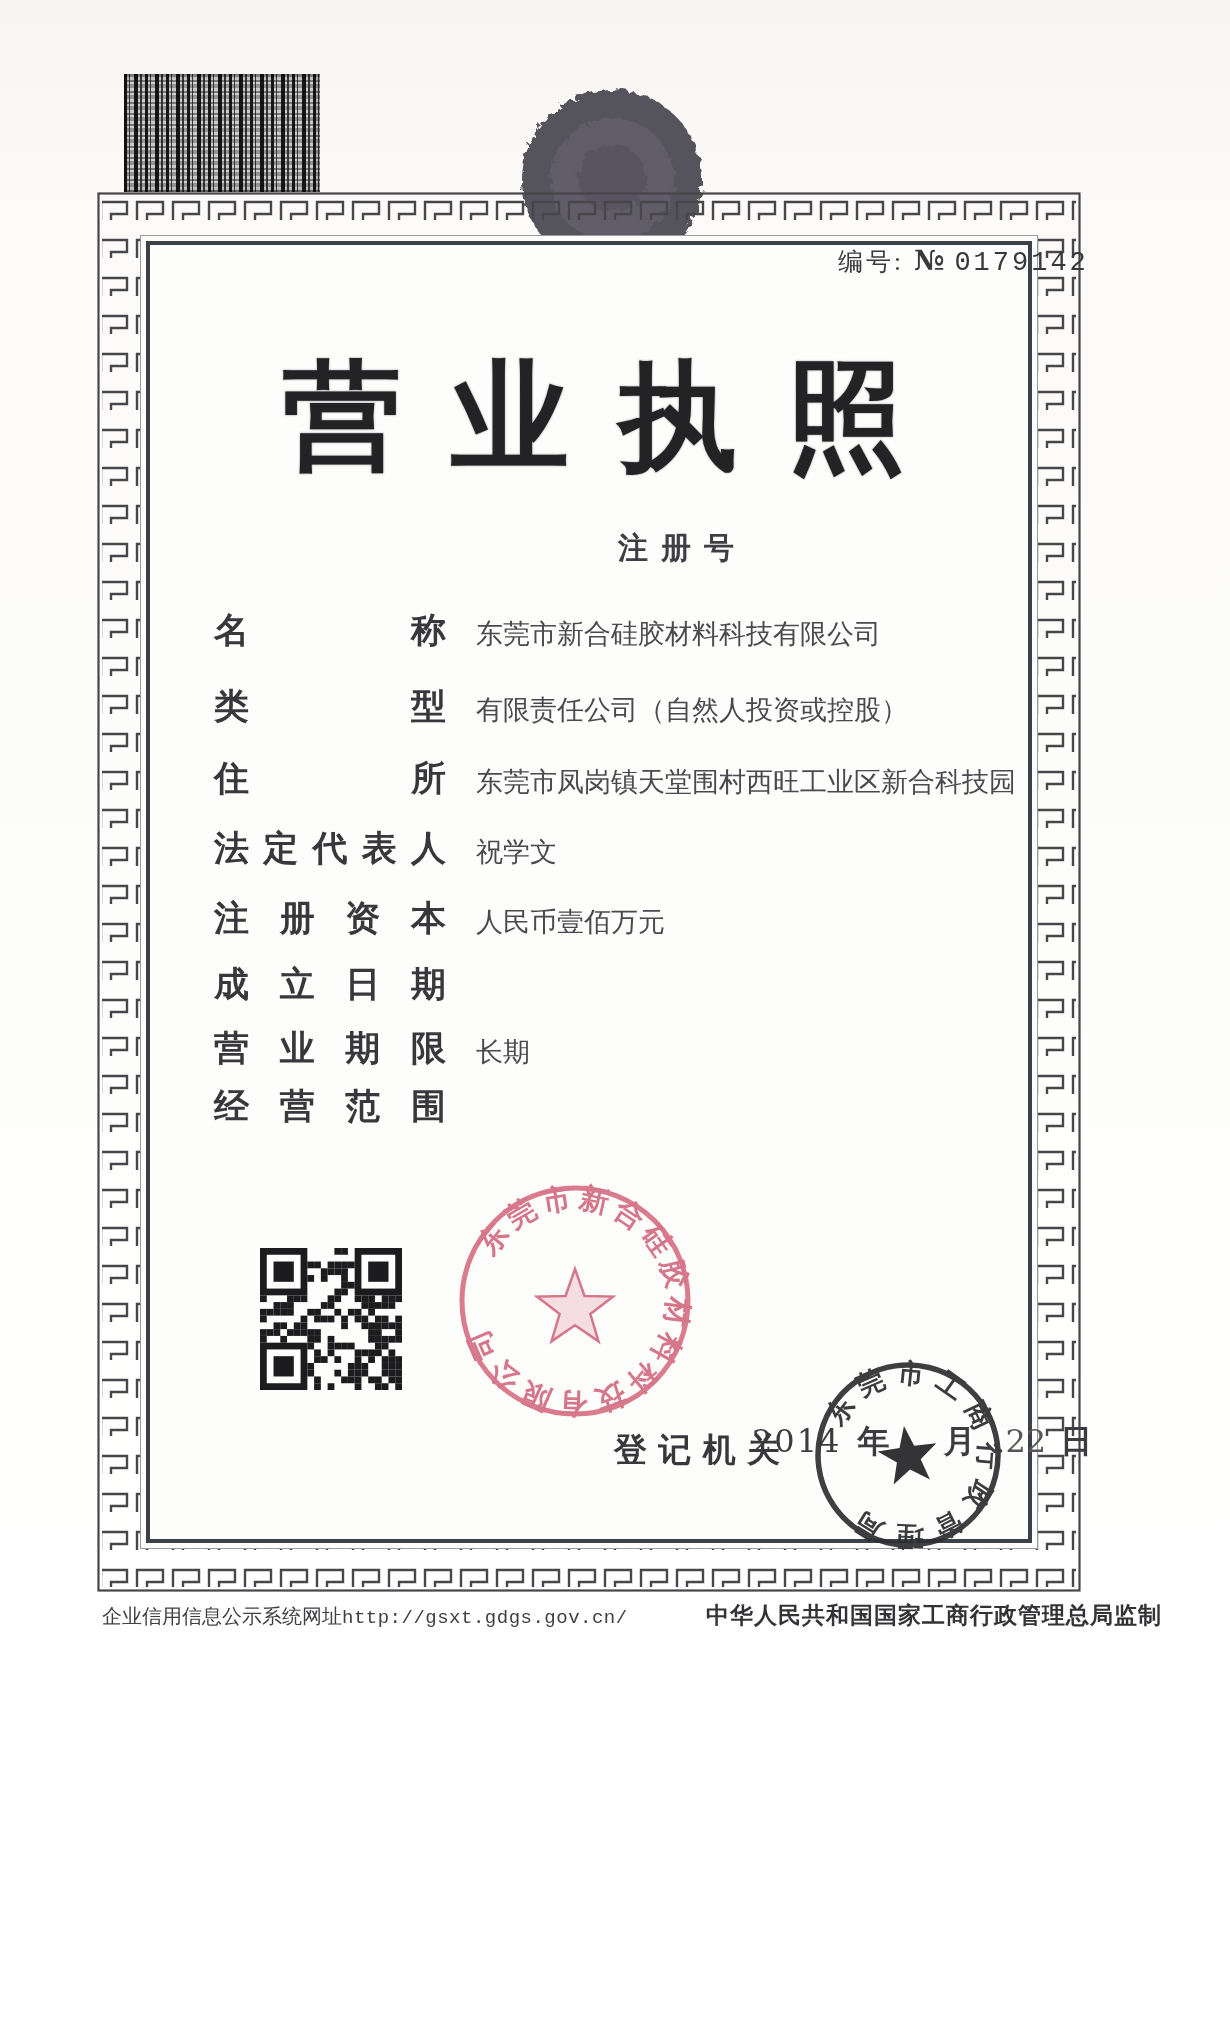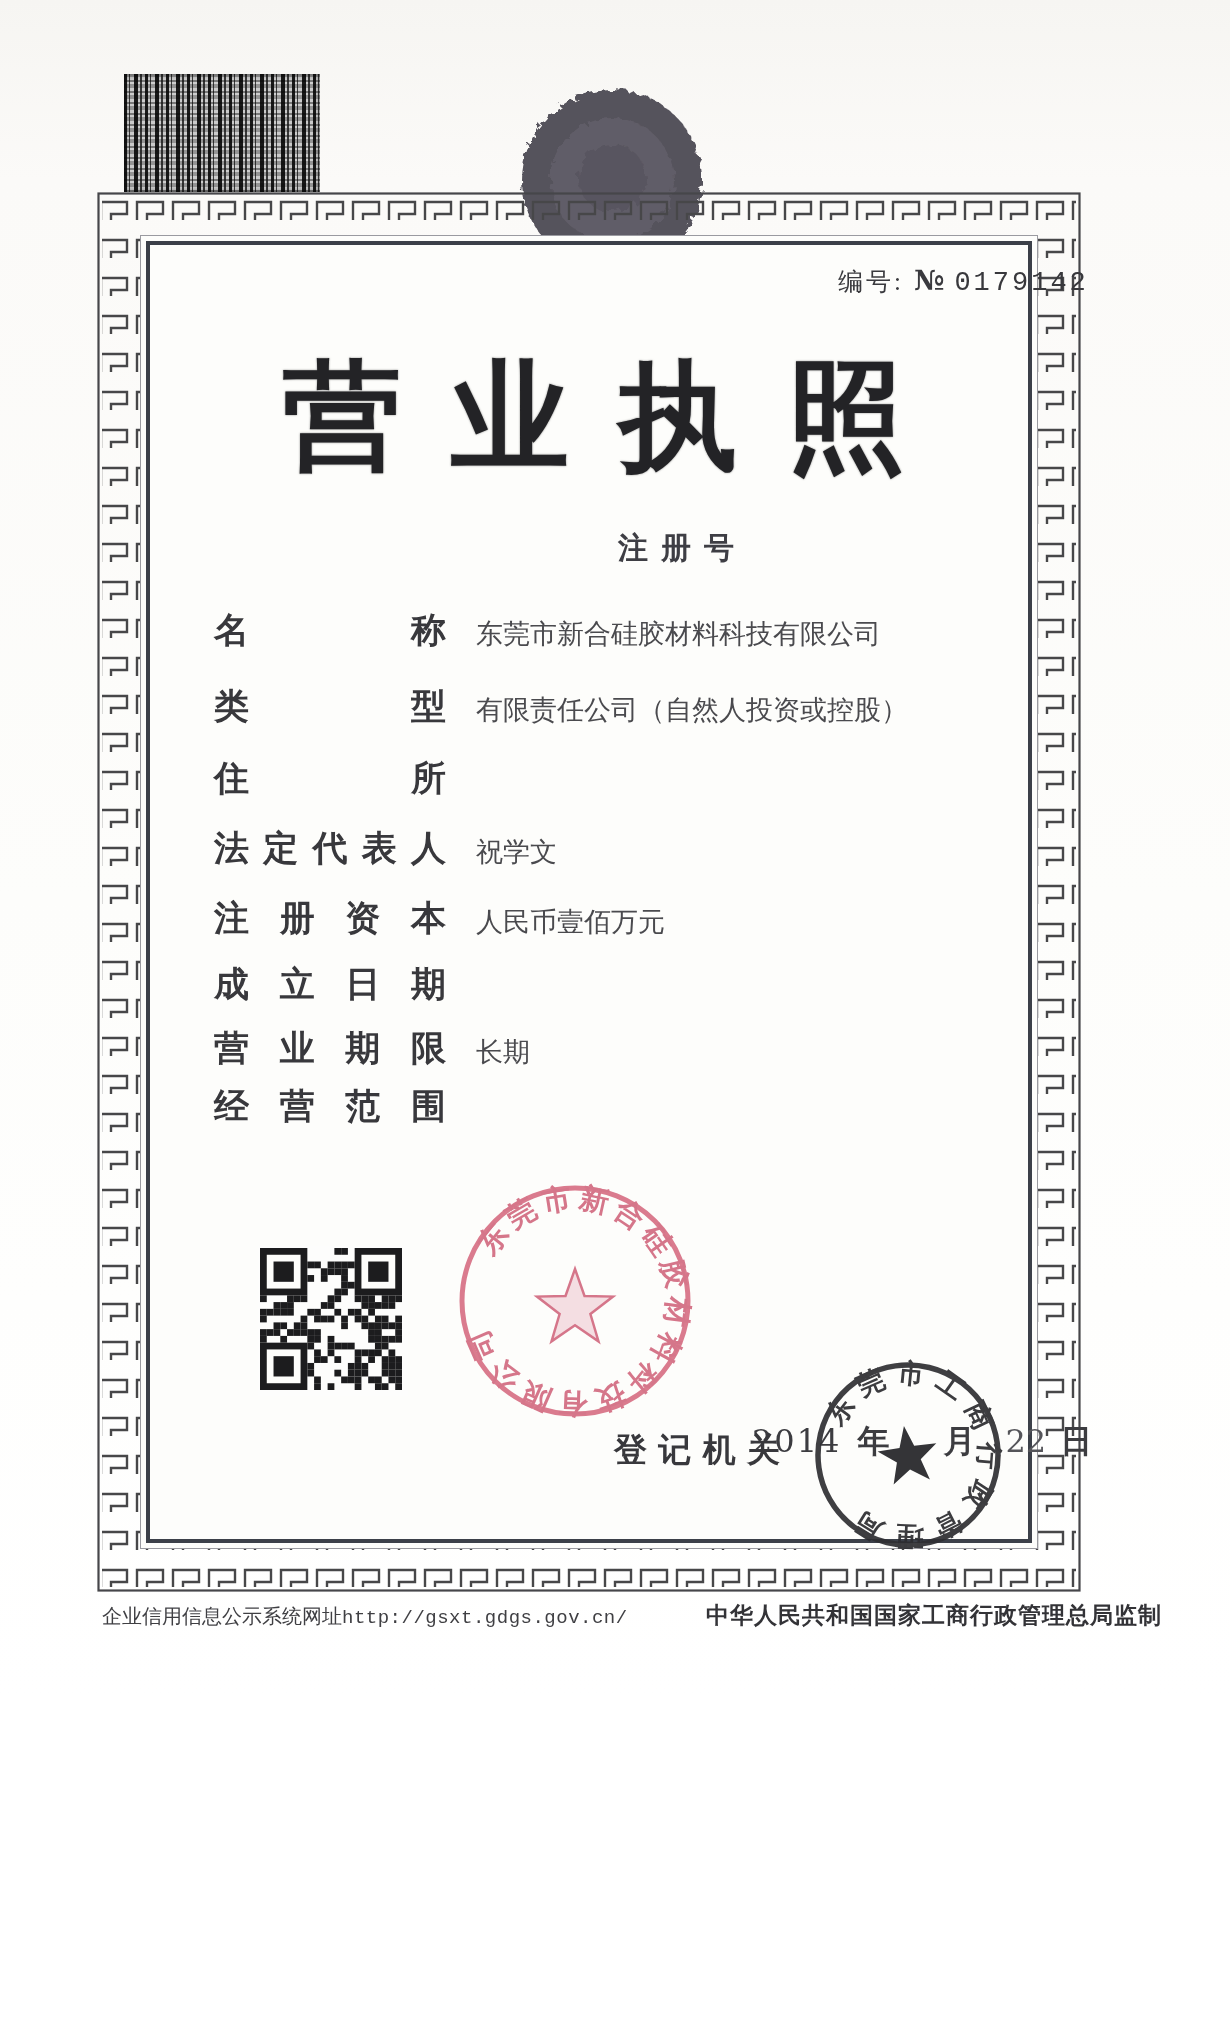--- a/index.html
+++ b/index.html
@@ -15,21 +15,21 @@
         rgba(10,10,10,.75) 5px 6px, rgba(255,255,255,0) 6px 10px,
         rgba(5,5,5,.9) 10px 14px, rgba(255,255,255,0) 14px 16px,
         rgba(20,20,20,.8) 16px 18px, rgba(255,255,255,0) 18px 21px),
       repeating-linear-gradient(0deg, rgba(0,0,0,.35) 0 2px, rgba(255,255,255,.25) 2px 5px,
         rgba(0,0,0,.2) 5px 9px, rgba(255,255,255,.3) 9px 11px);
     box-shadow:inset 0 0 6px rgba(0,0,0,.5);}
 
   .frame-svg{left:97px;top:192px;}
   .emblem-svg{left:500px;top:78px;}
 
-  .serial{left:838px;top:264px;display:flex;align-items:baseline;gap:10px;color:#3a3a3e;white-space:nowrap;}
+  .serial{left:838px;top:244px;display:flex;align-items:baseline;gap:10px;color:#3a3a3e;white-space:nowrap;}
   .serial .lbl{font-size:25px;letter-spacing:3px;font-family:"Liberation Serif",serif;}
   .serial .no-sym{font-size:28px;font-weight:bold;font-family:"DejaVu Serif",serif;}
   .serial .num{font-size:27px;letter-spacing:3px;font-family:Liberation Mono, monospace;color:#38383c;}
 
   .title{left:283px;top:338px;width:622px;height:140px;font-family:"DejaVu Sans",sans-serif;
          font-size:118px;font-weight:900;color:#232326;text-shadow:0 0 2px rgba(20,20,20,.55);}
   .char-justify{display:flex;justify-content:space-between;}
 
   .regno{left:618px;top:528px;display:flex;align-items:baseline;color:#44444a;}
   .regno .lbl{width:116px;font-size:30px;font-weight:600;color:#3e3e44;}
@@ -130,20 +130,21 @@
           <span>类</span>
           <span>型</span>
         </span>
       <span class="val">有限责任公司（自然人投资或控股）</span>
     </div>
     <div class="row" style="top:148px">
       <span class="lbl char-justify">
           <span>住</span>
           <span>所</span>
         </span>
+      <span class="val">东莞市凤岗镇天堂围村西旺工业区新合科技园</span>
     </div>
     <div class="row" style="top:218px">
       <span class="lbl char-justify">
           <span>法</span>
           <span>定</span>
           <span>代</span>
           <span>表</span>
           <span>人</span>
         </span>
       <span class="val">祝学文</span>

